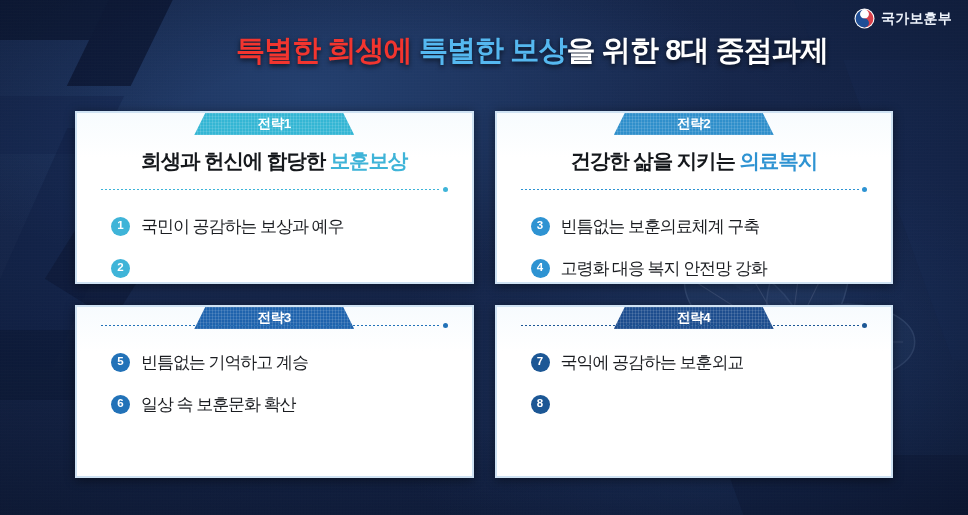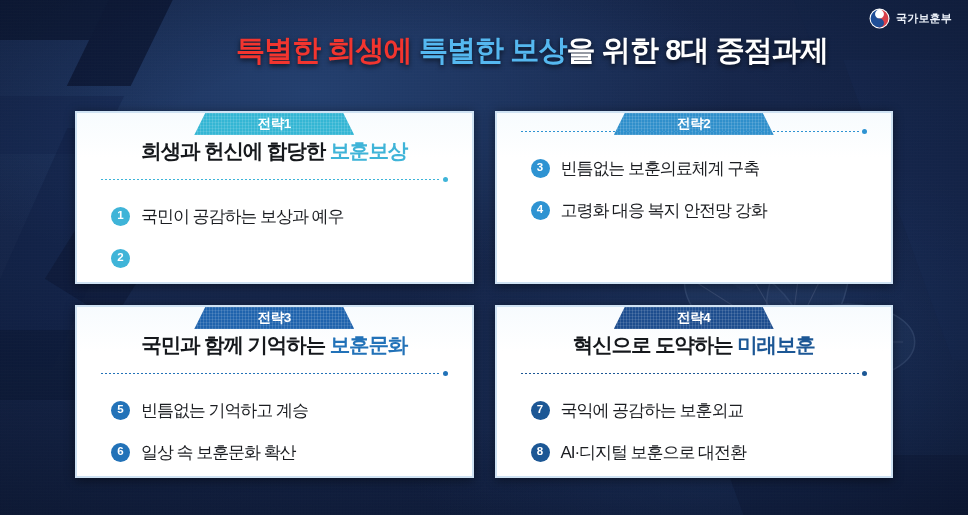--- a/index.html
+++ b/index.html
@@ -43,21 +43,21 @@
   .flower { position:absolute; right:28px; bottom:28px; width:300px; height:290px; opacity:.16; }
   .flower2 { position:absolute; right:150px; top:130px; width:180px; height:180px; opacity:.09; }
 
   
   #logo {
     position:absolute; top:8px; right:16px;
     display:flex; align-items:center; gap:6px;
   }
   #logo .mark { width:21px; height:21px; flex:0 0 auto; }
   #logo .mark-txt {
-    color:#eef3fb; font-size:11px; font-weight:bold; letter-spacing:.2px;
+    color:#eef3fb; font-size:14px; font-weight:bold; letter-spacing:.2px;
     white-space:nowrap;
     text-align:right;
   }
 
   #title {
     position:absolute; top:31px; left:0; width:100%;
     text-align:center; white-space:nowrap;
     font-size:29px; font-weight:bold; letter-spacing:-.9px;margin-left:48px;
   }
   #title .red  { color:#f2352f; text-shadow:0 2px 5px rgba(0,0,0,.65); }
@@ -85,21 +85,21 @@
     position:absolute; top:0; left:50%; transform:translateX(-50%);
     height:22px; width:160px;
     display:flex; align-items:center; justify-content:center;
     color:#ffffff; font-size:13.5px; font-weight:bold; letter-spacing:-.3px;
     clip-path:polygon(11px 0, calc(100% - 11px) 0, 100% 100%, 0 100%);
     background-image:
       repeating-linear-gradient(90deg, rgba(255,255,255,.13) 0 1px, transparent 1px 3px),
       repeating-linear-gradient(0deg, rgba(255,255,255,.10) 0 1px, transparent 1px 3px);
   }
   .card-head {
-    margin-top:20px;
+    margin-top:30px;
     text-align:center;
     font-size:20.5px; font-weight:bold; letter-spacing:-1.1px;
     color:#15181c; white-space:nowrap;
   }
   .card-head .accent { color:#2e8fd4; }
   .divider {
     position:relative;
     margin:13px 24px 0 24px;
     height:3px;
   }
@@ -235,67 +235,65 @@
         <span class="item-text">국민이 공감하는 보상과 예우</span>
       </div>
       <div class="item">
         <span class="num" style="background-color: rgb(63, 180, 216);">2</span>
       </div>
     </div>
   </div>
 
   <div class="card">
     <div class="badge" style="background-color: rgb(47, 143, 203);">전략2</div>
+    <div class="card-head"><span>건강한 삶을 지키는 </span><span class="accent" style="color: rgb(46, 147, 210);">의료복지</span></div>
     <div class="divider" style="color: rgb(46, 147, 210);">
       <div class="line"></div>
       <div class="dot"></div>
     </div>
     <div class="items">
       <div class="item">
         <span class="num" style="background-color: rgb(46, 147, 210);">3</span>
         <span class="item-text">빈틈없는 보훈의료체계 구축</span>
       </div>
       <div class="item">
         <span class="num" style="background-color: rgb(46, 147, 210);">4</span>
         <span class="item-text">고령화 대응 복지 안전망 강화</span>
       </div>
     </div>
   </div>
 
   <div class="card">
     <div class="badge" style="background-color: rgb(31, 99, 173);">전략3</div>
-    <div class="card-head"><span>국민과 함께 기억하는 </span><span class="accent" style="color: rgb(34, 114, 184);">보훈문화</span></div>
     <div class="divider" style="color: rgb(34, 114, 184);">
       <div class="line"></div>
       <div class="dot"></div>
     </div>
     <div class="items">
       <div class="item">
         <span class="num" style="background-color: rgb(34, 114, 184);">5</span>
         <span class="item-text">빈틈없는 기억하고 계승</span>
       </div>
       <div class="item">
         <span class="num" style="background-color: rgb(34, 114, 184);">6</span>
         <span class="item-text">일상 속 보훈문화 확산</span>
       </div>
     </div>
   </div>
 
   <div class="card">
     <div class="badge" style="background-color: rgb(29, 77, 142);">전략4</div>
-    <div class="card-head"><span>혁신으로 도약하는 </span><span class="accent" style="color: rgb(28, 87, 149);">미래보훈</span></div>
     <div class="divider" style="color: rgb(28, 87, 149);">
       <div class="line"></div>
       <div class="dot"></div>
     </div>
     <div class="items">
       <div class="item">
         <span class="num" style="background-color: rgb(28, 87, 149);">7</span>
         <span class="item-text">국익에 공감하는 보훈외교</span>
       </div>
       <div class="item">
         <span class="num" style="background-color: rgb(28, 87, 149);">8</span>
-        <span class="item-text">AI·디지털 보훈으로 대전환</span>
       </div>
     </div>
   </div>
 
 </div>
 
 </body></html>

